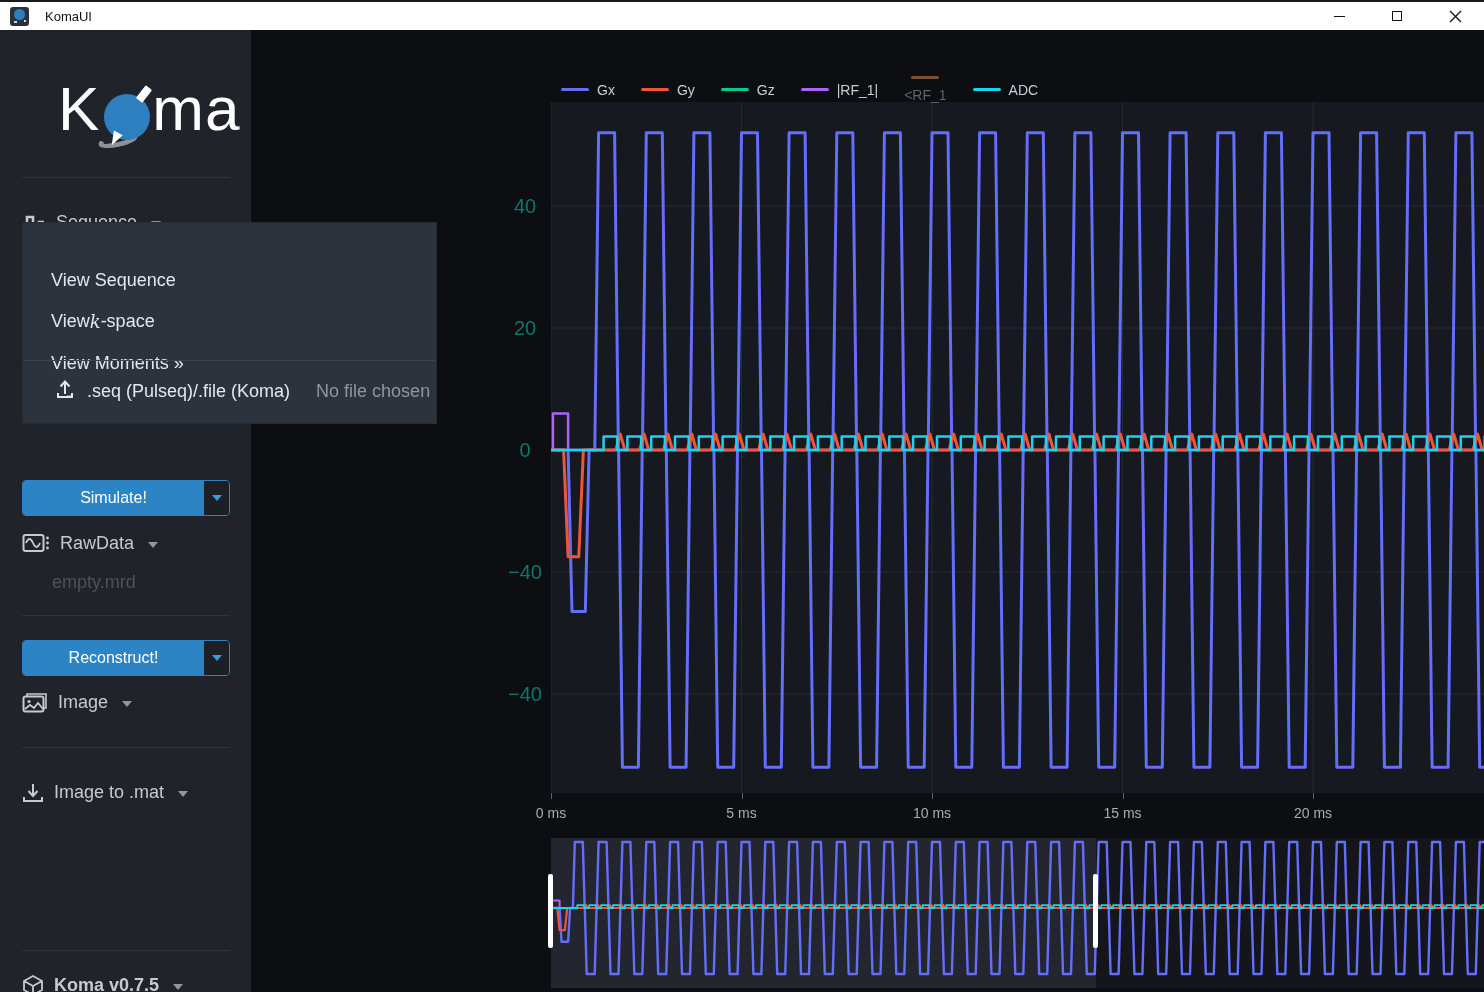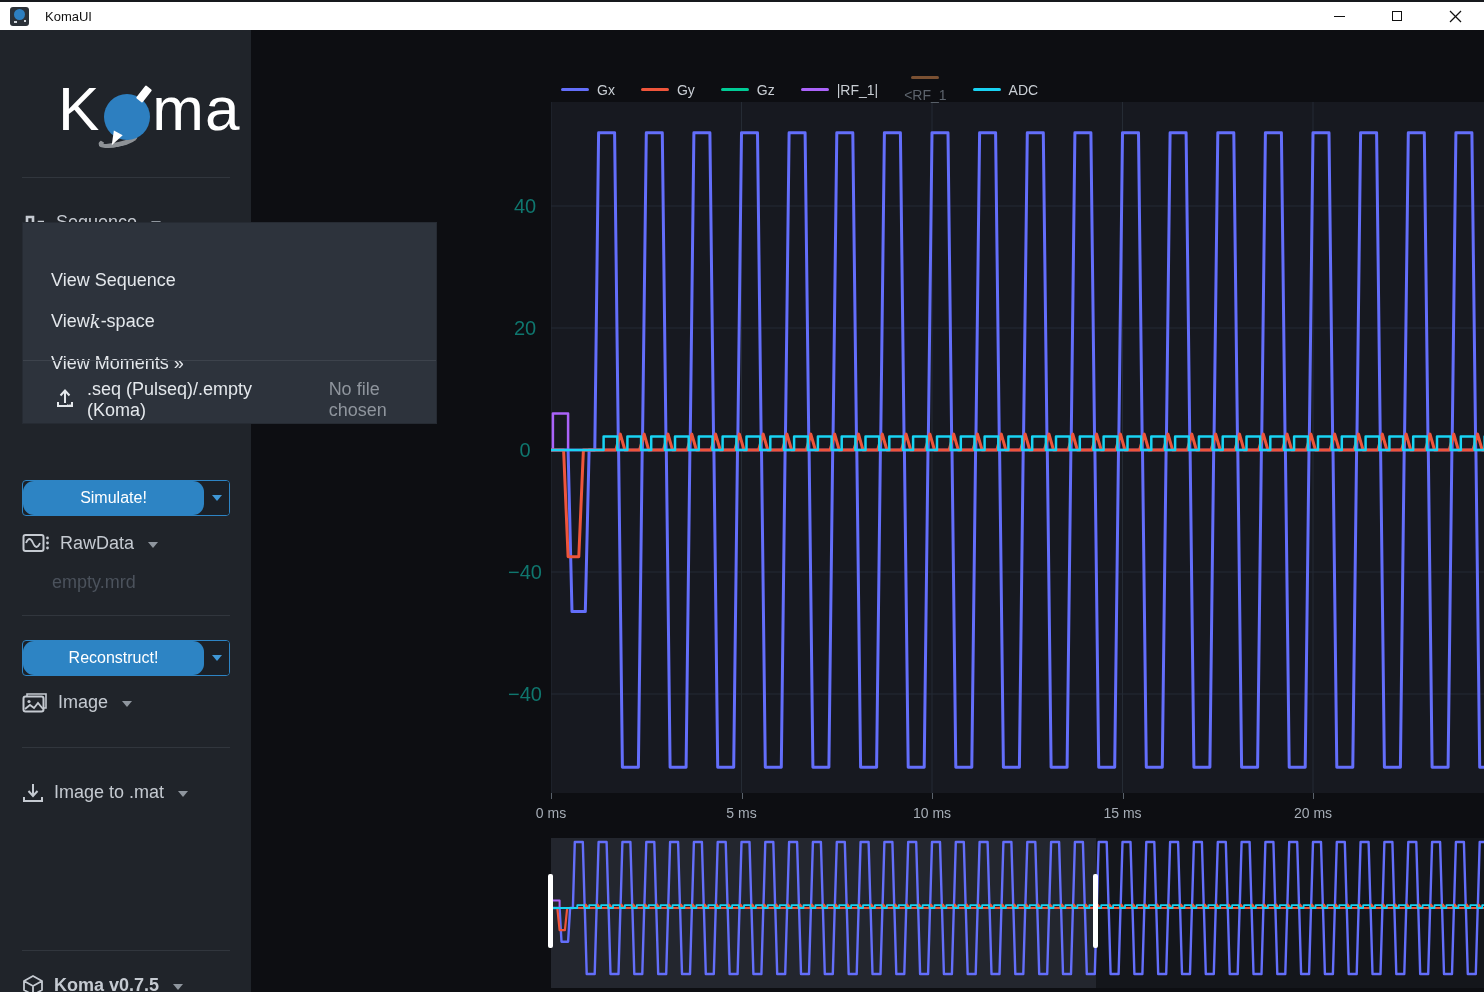--- a/index.html
+++ b/index.html
@@ -34,21 +34,21 @@
   #globe .pin-tip { position:absolute; left:8px; top:38px; width:0; height:0;
                     border-left:5px solid transparent; border-right:5px solid transparent; border-top:14px solid #fff; transform:rotate(28deg); }
   .side-row { position:absolute; left:22px; display:flex; align-items:center; gap:10px;
               color:#c5cad1; font-size:18px; }
   .caret { width:0; height:0; border-left:5px solid transparent; border-right:5px solid transparent;
            border-top:6px solid #8f969e; margin-left:4px; margin-top:3px; }
   .side-icon { display:flex; align-items:center; }
   .action-btn { position:absolute; left:22px; width:208px; height:36px; border:1px solid #2d84c4; border-radius:4px;
                 display:flex; overflow:hidden; background:#1b2027; }
   .action-btn .main { flex:1; background:#2d84c4; color:#fff; font-size:16px;
-                      display:flex; align-items:center; justify-content:center;border-radius:11px; }
+                      display:flex; align-items:center; justify-content:center; }
   .action-btn .arrow { width:25px; display:flex; align-items:center; justify-content:center; background:#1b2027; }
   .action-btn .arrow .caret { border-top-color:#3f97d6; margin:0; }
   #empty-mrd { position:absolute; left:52px; top:542px; color:#4b525c; font-size:18px; }
   #version-row { font-weight:bold; }
 
   
   #content { position:absolute; left:251px; top:30px; width:1233px; height:790px; background:#0d0e12; }
   #legend { position:absolute; left:310px; top:46px; display:flex; gap:26px; z-index:5; }
   .legend-item { display:flex; align-items:center; gap:8px; font-size:14px; color:#c9ced4; cursor:pointer; }
   .legend-item .swatch { width:28px; height:3px; border-radius:2px; }
@@ -291,18 +291,18 @@
     <div id="menu-divider"></div>
     <div id="upload-row">
       <span>
         <svg width="20" height="20" viewBox="0 0 20 20">
             <path d="M10 15 V3 M5.5 7.5 L10 2.5 L14.5 7.5" fill="none" stroke="#e4e8ec" stroke-width="2"></path>
             <path d="M3 14 v4 h14 v-4" fill="none" stroke="#e4e8ec" stroke-width="2"></path>
             <circle cx="15" cy="17" r="0.8" fill="#e4e8ec"></circle>
             <circle cx="12.8" cy="17" r="0.8" fill="#e4e8ec"></circle>
           </svg>
       </span>
-      <span>.seq (Pulseq)/.empty (Koma)</span>
+      <span>.seq (Pulseq)/.file (Koma)</span>
       <span id="upload-status">No file chosen</span>
     </div>
   </div>
 
 </div>
 
 </body></html>

